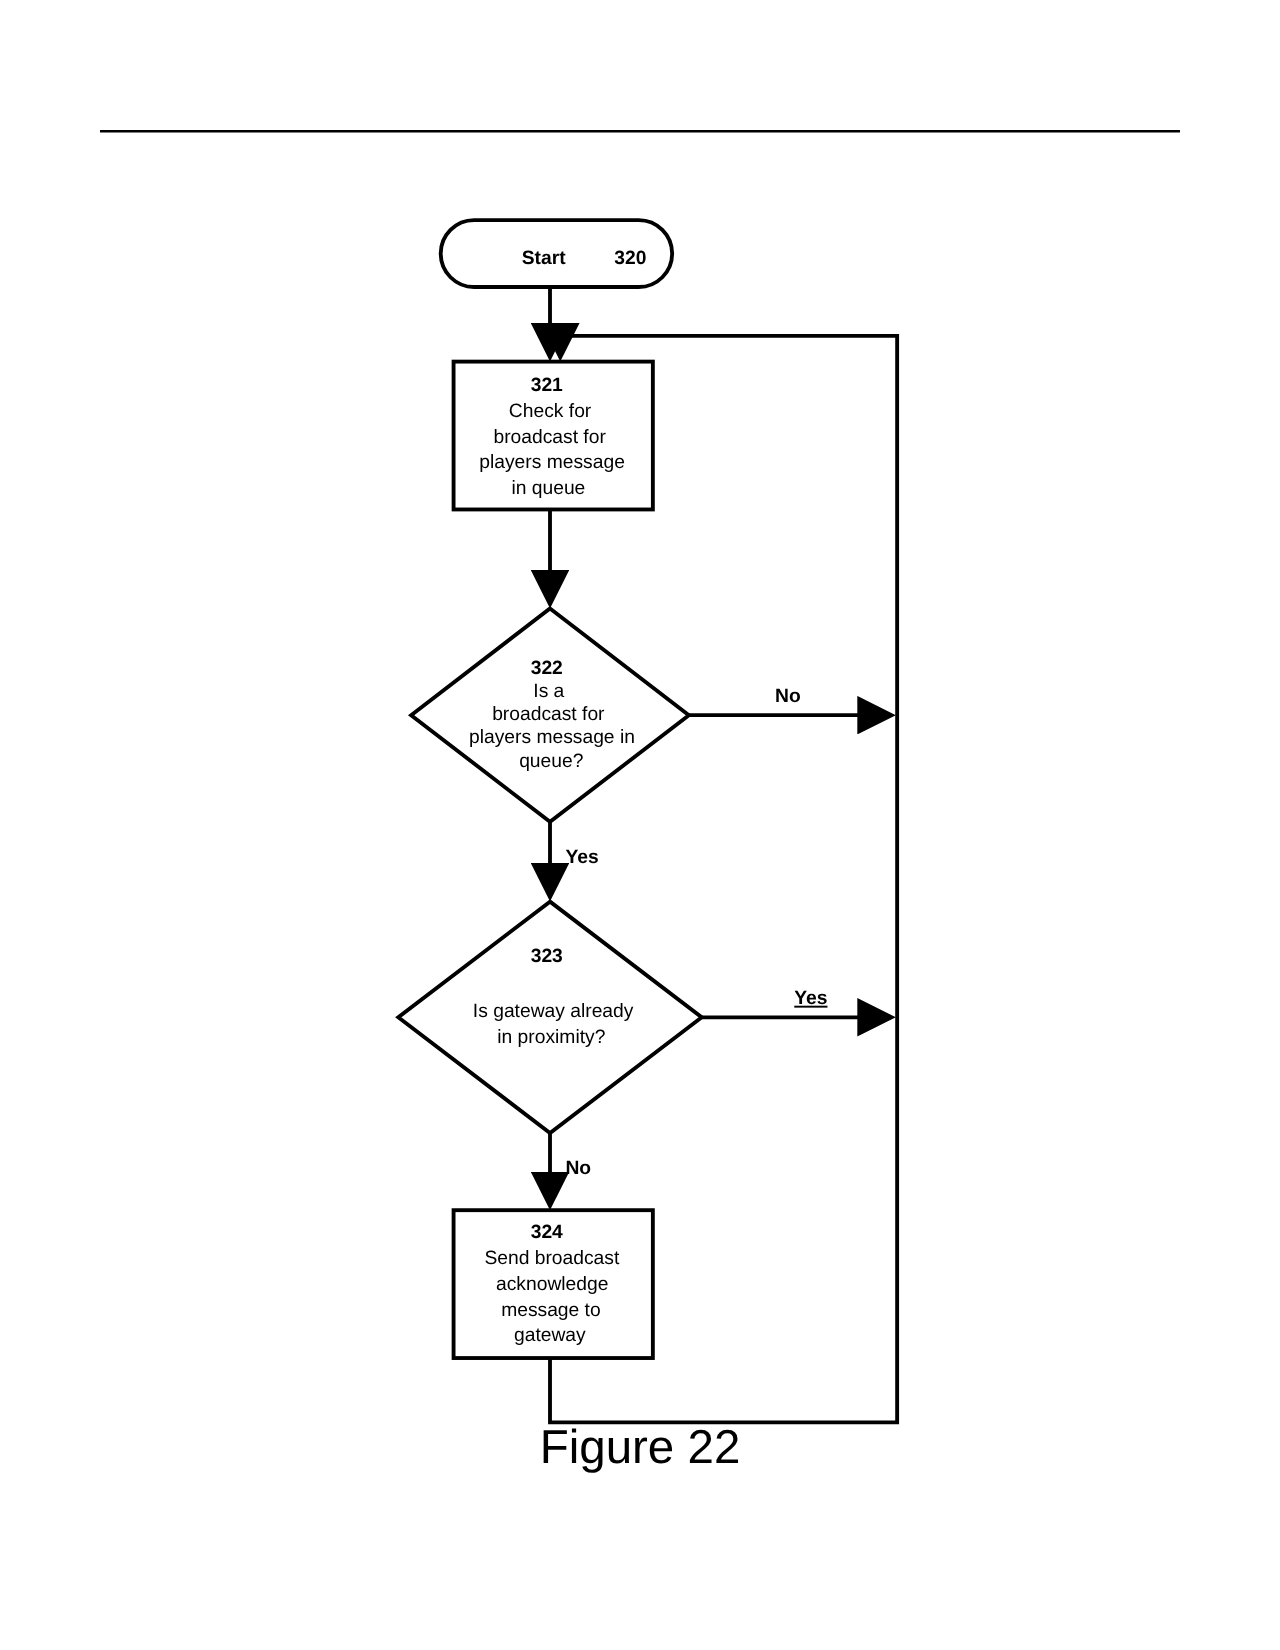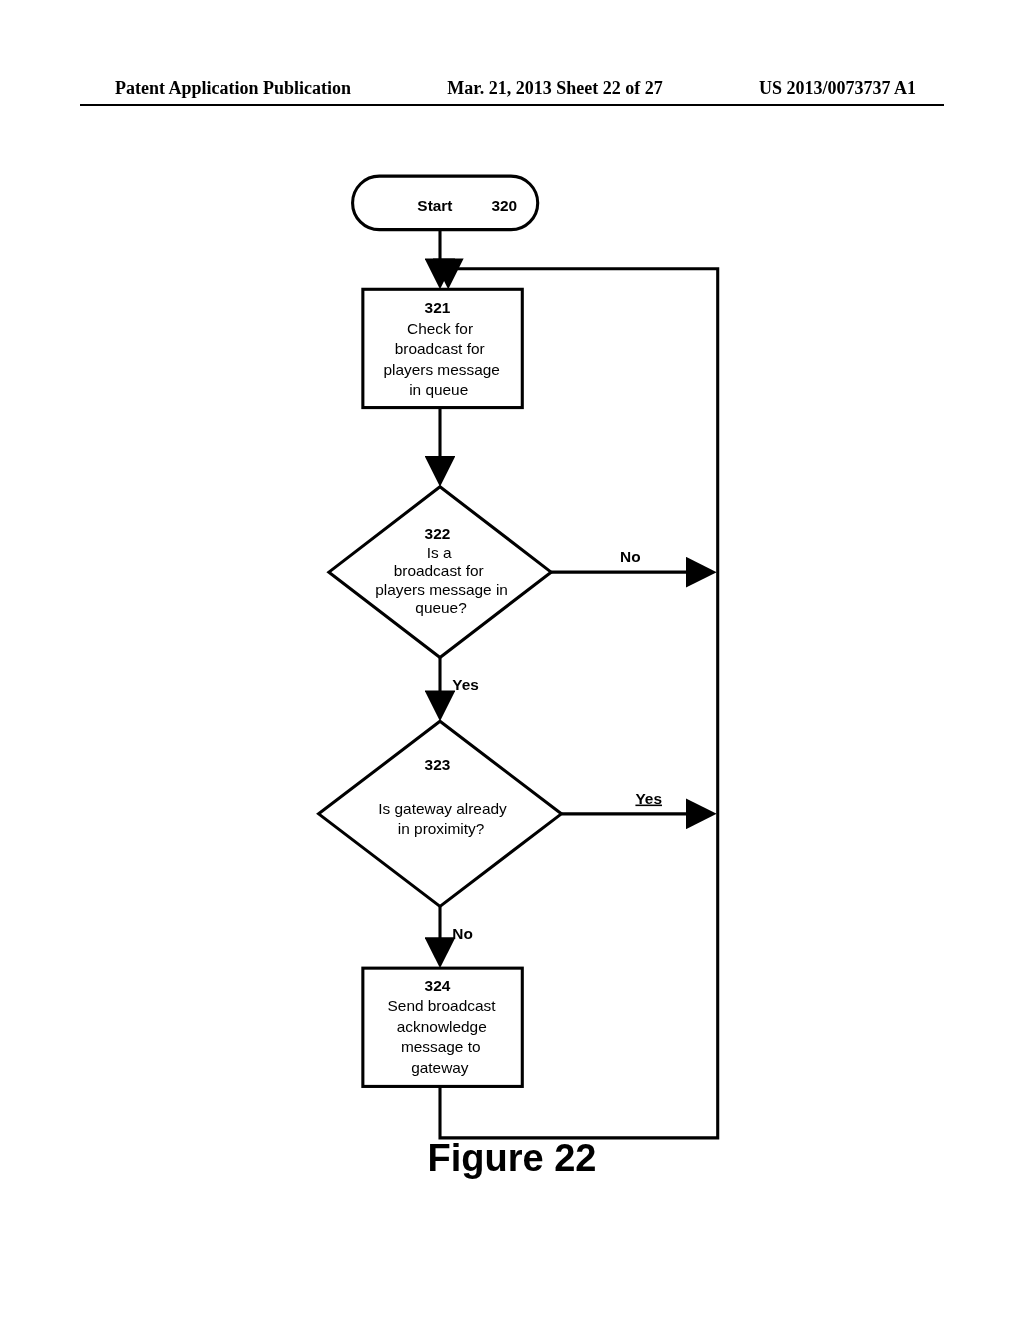--- a/index.html
+++ b/index.html
@@ -34,42 +34,37 @@
   }
   .svg {
     width:100%; height:100%;
   }
   .figcap {
     position:absolute;
     left:0; right:0;
     bottom:140px;
     text-align:center;
     font-family: Arial, Helvetica, sans-serif;
-    font-weight:bold;
+    font-weight:normal;
     font-size:38px;
   }
   text {
     font-family: Arial, Helvetica, sans-serif;
     font-size:15px;
     fill:#000;
   }
   .b {
     font-weight:bold;
   }
 </style>
 </head>
 <body>
 
 <div class="page">
 
-  <div class="hdr">
-    <span class="left">Patent Application Publication</span>
-    <span class="mid">Mar. 21, 2013  Sheet 22 of 27</span>
-    <span class="right">US 2013/0073737 A1</span>
-  </div>
   <div class="hdr-divider"></div>
 
   <div class="sheet">
     <svg class="svg" viewBox="0 0 840 1050">
       <defs>
         <marker id="ah" viewBox="0 0 12 12" refX="10" refY="6" markerWidth="10" markerHeight="10" orient="auto">
           <path d="M0,0 L12,6 L0,12 Z" fill="#000"></path>
         </marker>
       </defs>
 

